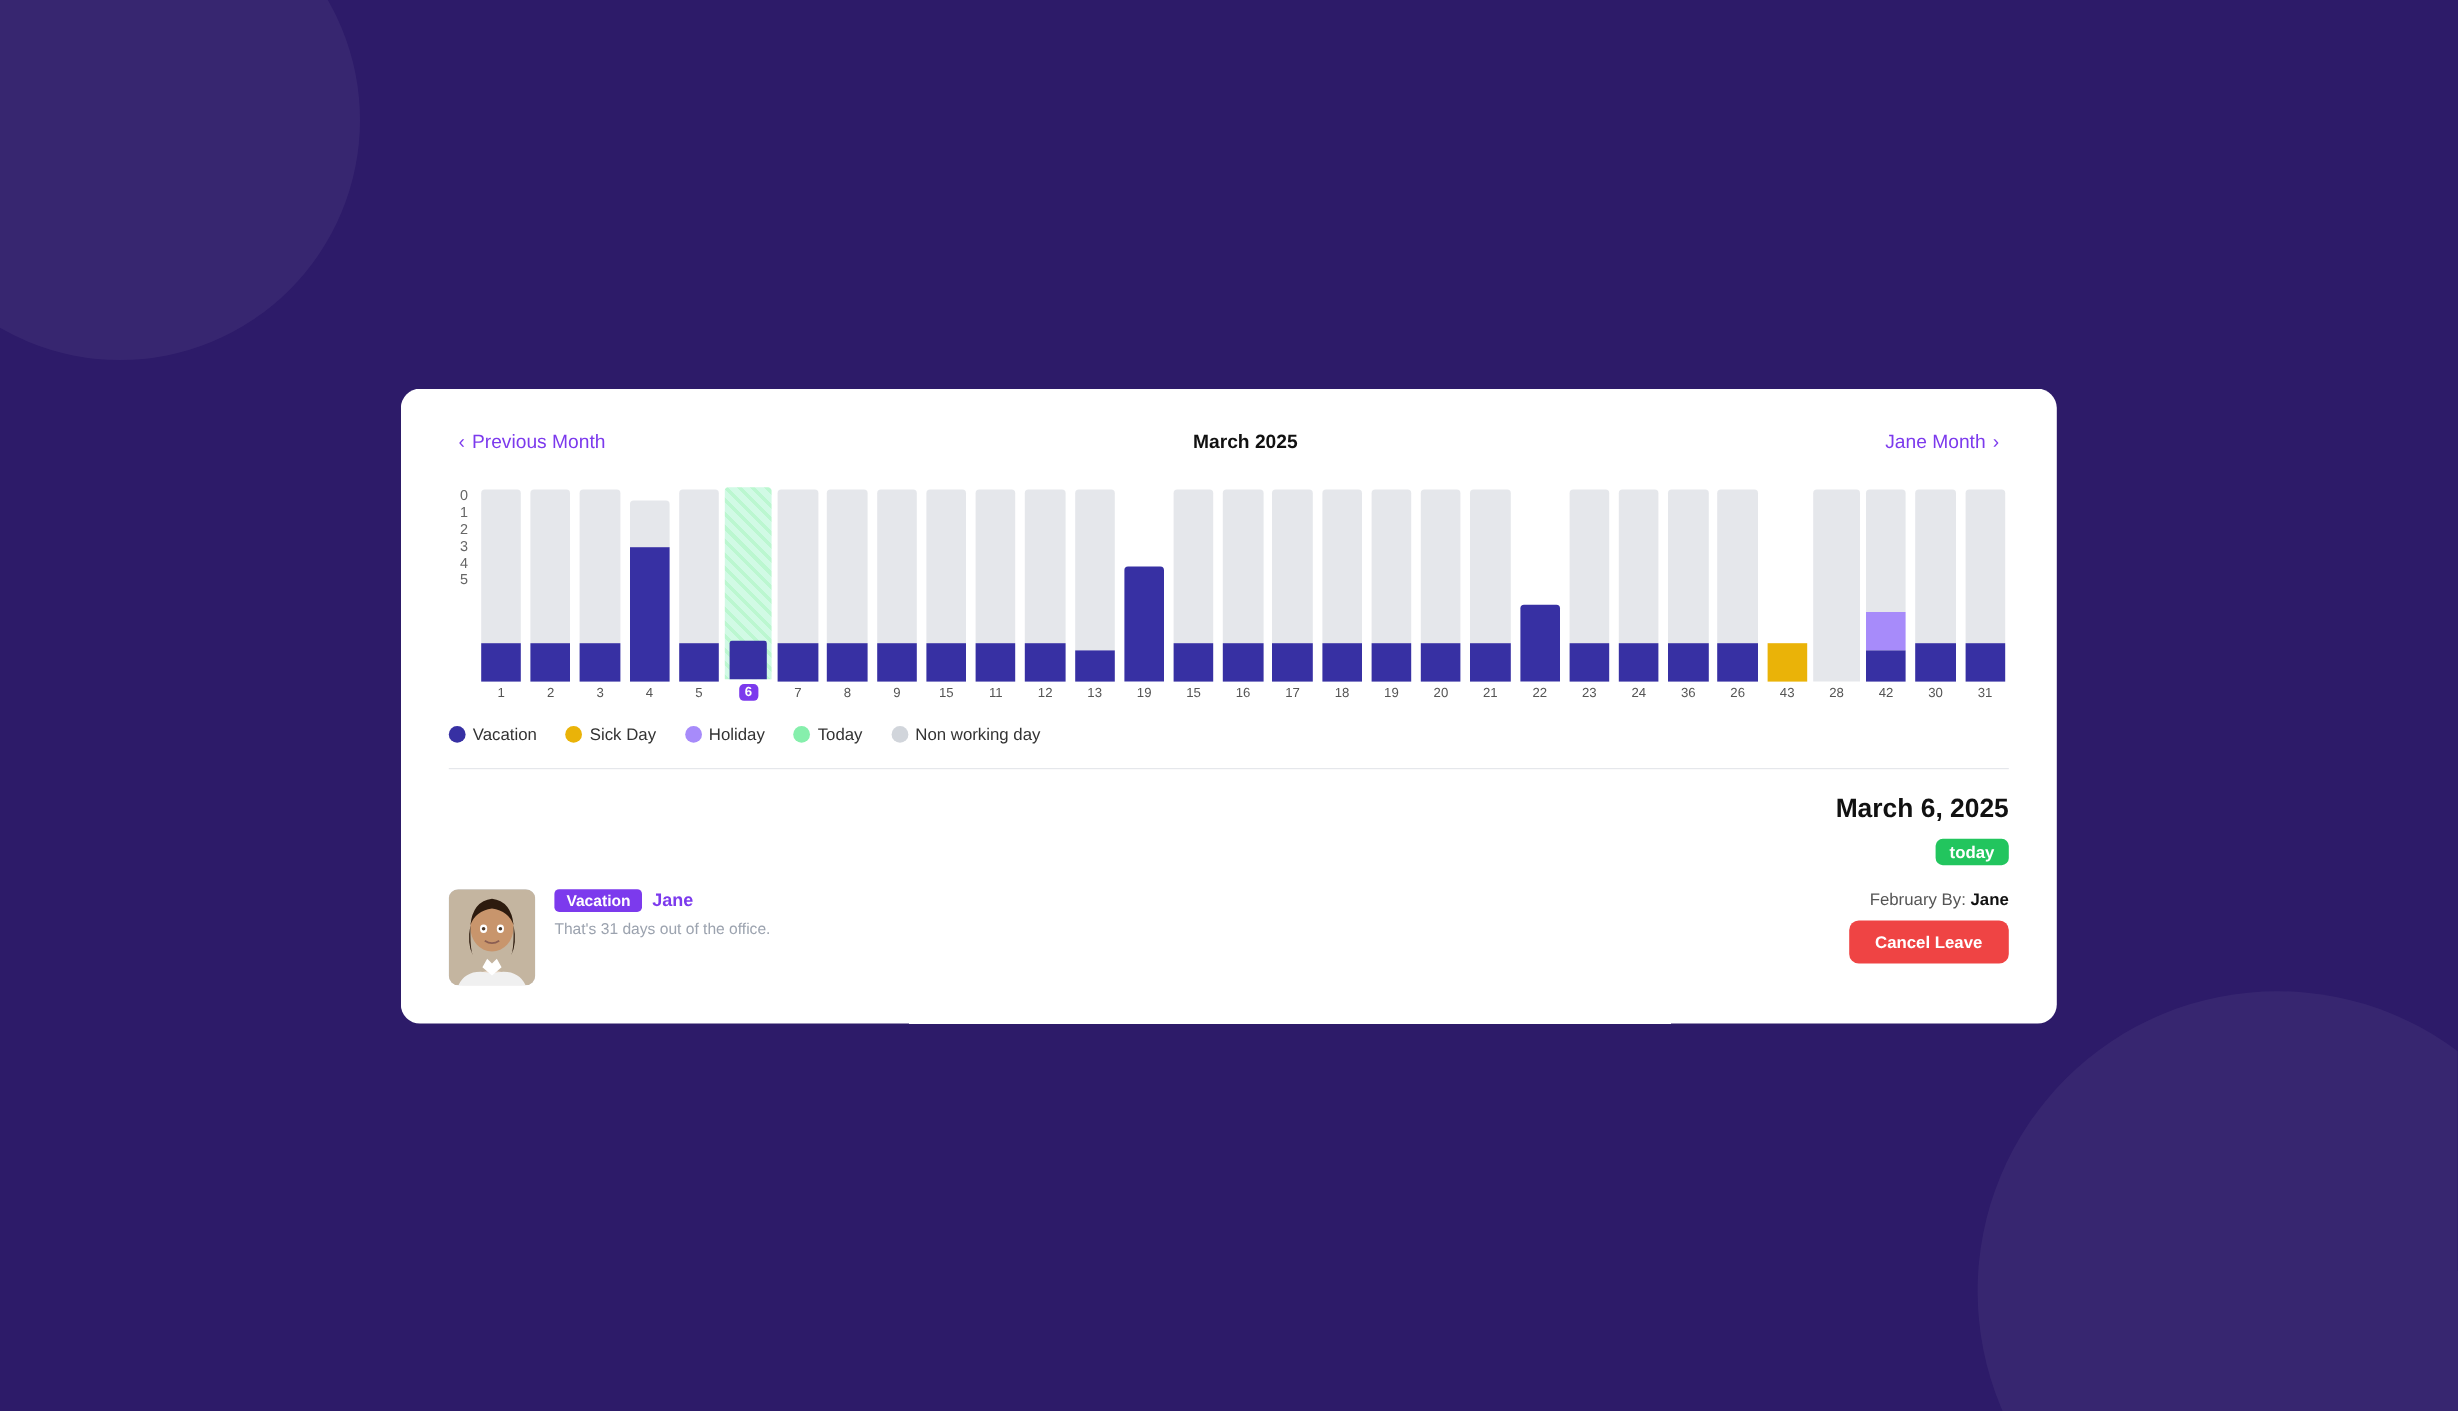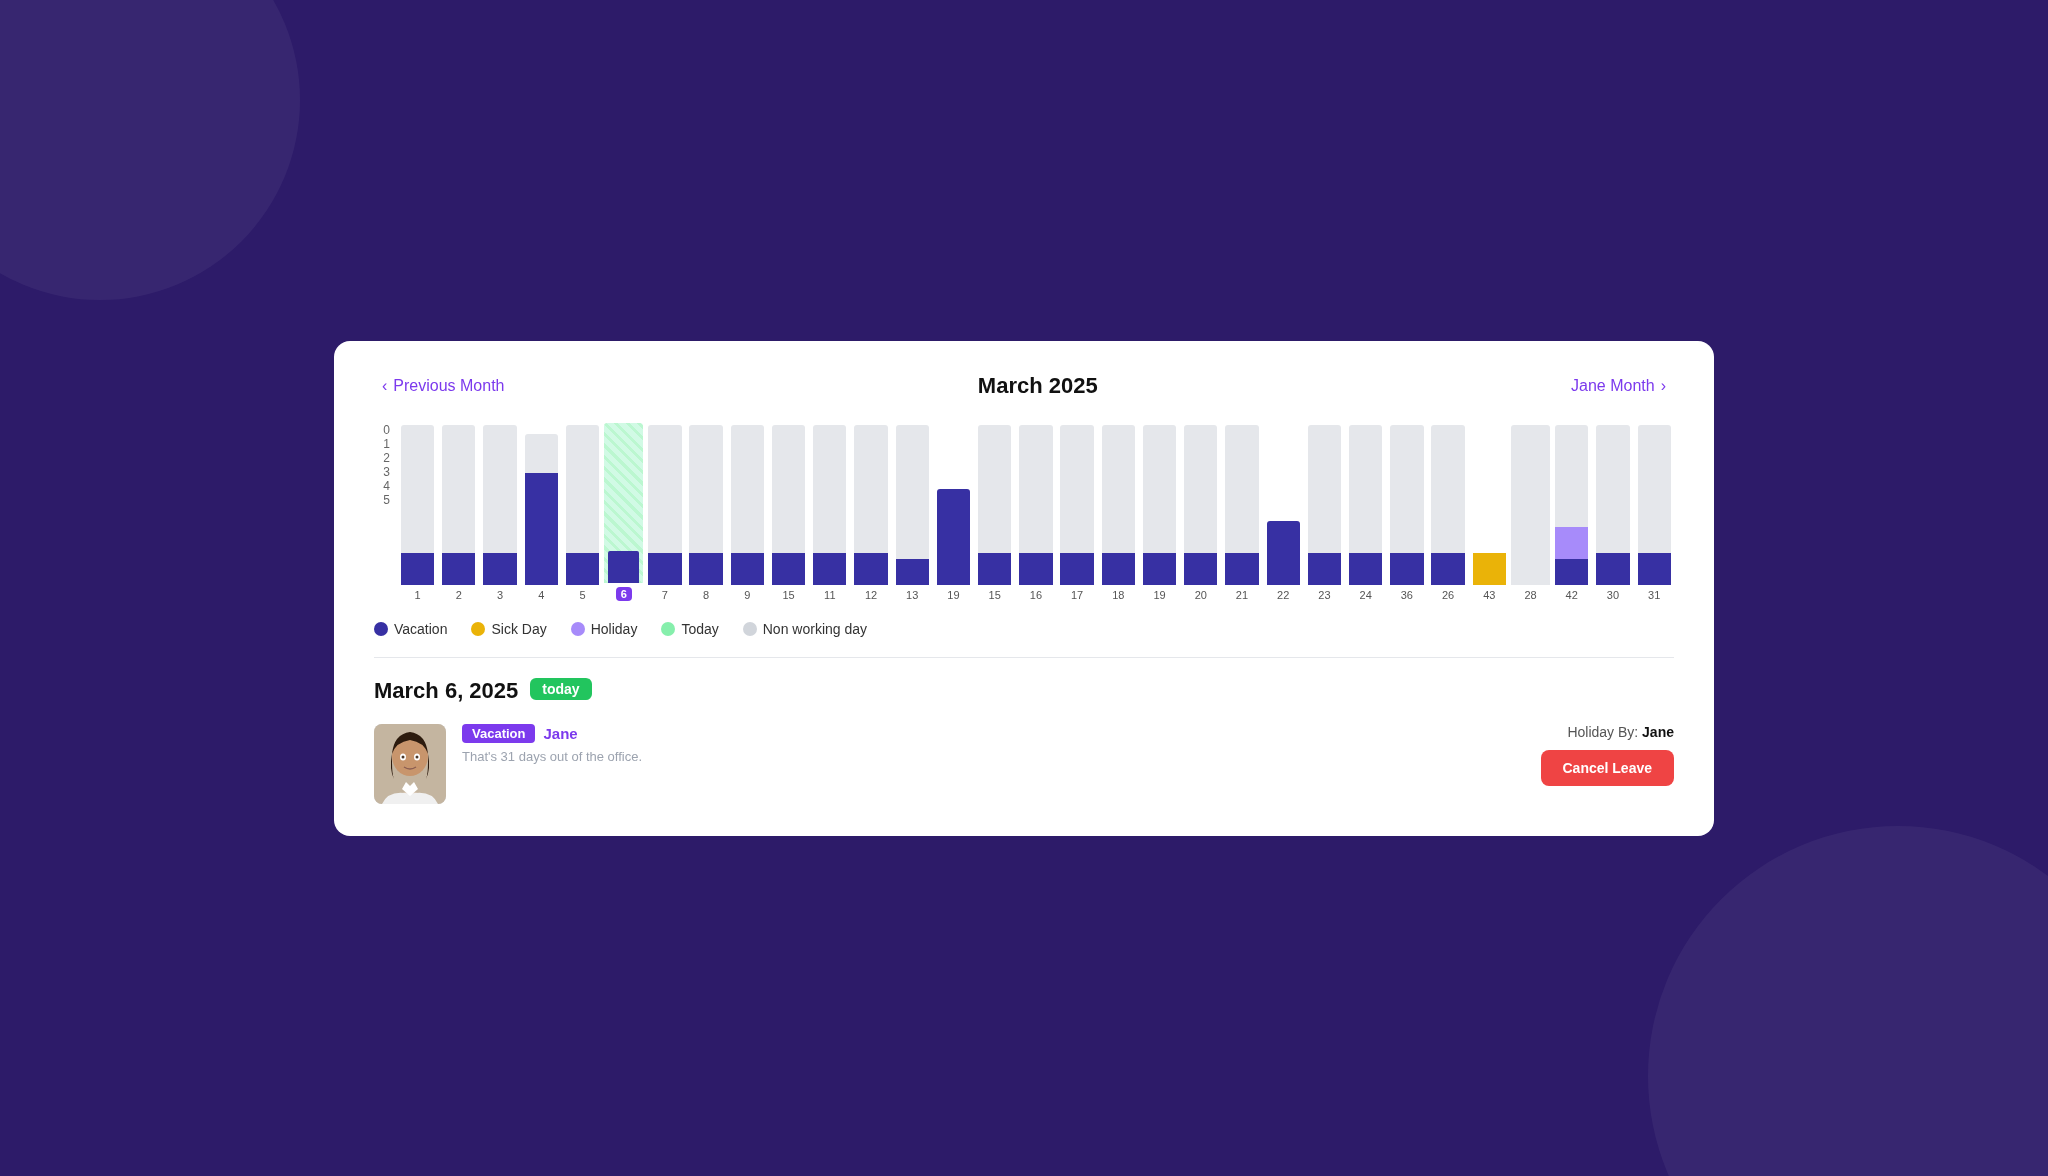--- a/index.html
+++ b/index.html
@@ -45,21 +45,21 @@
       gap: 6px;
       color: #7c3aed;
       font-size: 16px;
       font-weight: 500;
       cursor: pointer;
       background: none;
       border: none;
       padding: 4px 8px;
     }
     .month-title {
-      font-size: 22px;
+      font-size: 16px;
       font-weight: 700;
       color: #111;
     }
     
     .chart-container {
       width: 100%;
       padding-bottom: 8px;
       margin-bottom: 8px;
     }
     .y-axis {
@@ -131,23 +131,24 @@
       border-radius: 50%;
     }
     .divider {
       border: none;
       border-top: 1px solid #e5e7eb;
       margin: 20px 0;
     }
     
     .date-detail-header {
       display: flex;
-      align-items: flex-start;
+      align-items: flex-end;
       gap: 12px;
       margin-bottom: 20px;
+      flex-direction: column;
     }
     .date-detail-title {
       font-size: 22px;
       font-weight: 800;
       color: #111;
     }
     .today-badge {
       background: #22c55e;
       color: #fff;
       border-radius: 6px;
@@ -598,19 +599,19 @@
     <div class="leave-info">
       <div class="leave-tags">
         <span class="tag-vacation">Vacation</span>
         <span class="tag-name">Jane</span>
       </div>
       <div class="leave-sub">That's 31 days out of the office.</div>
     </div>
 
     <div class="leave-actions">
       <div class="approved-text">
-        <span>Holiday By:</span>
+        <span>February By:</span>
         <strong>Jane</strong>
       </div>
       <button class="cancel-btn">Cancel Leave</button>
     </div>
   </div>
 </div>
 
 </body></html>

